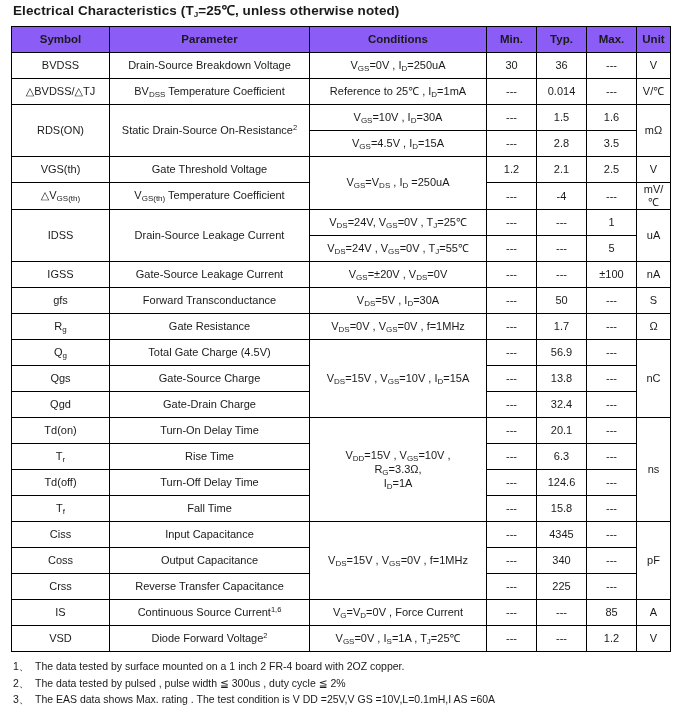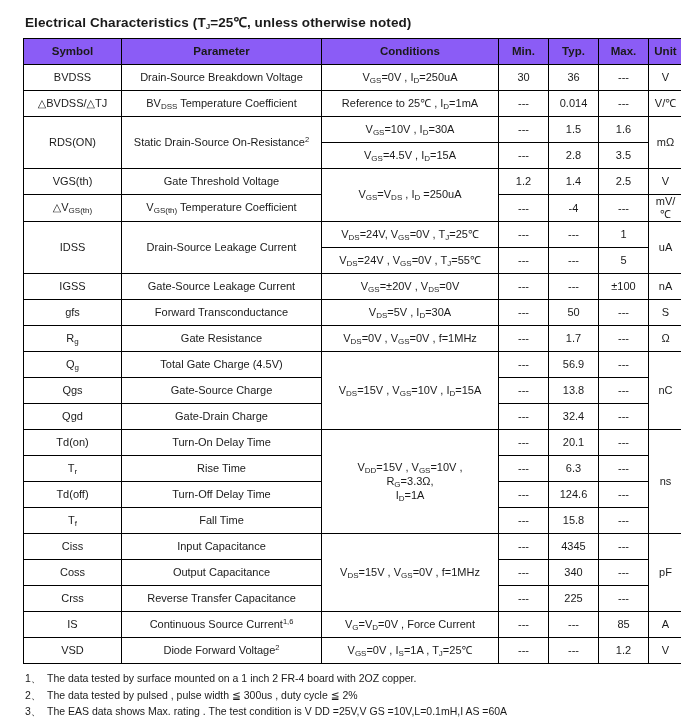--- a/index.html
+++ b/index.html
@@ -12,22 +12,21 @@
     height: 723px;
     font-family: "Liberation Sans", sans-serif;
     color: #1a1a1a;
     overflow: hidden;
   }
   .page {
     position: relative;
     width: 608px;
     height: 723px;
     box-sizing: border-box;
-    padding: 12px 11px;
-    margin-left: 12px;
+    padding: 0 11px;
   }
   .doc-title {
     font-size: 13.5px;
     font-weight: bold;
     letter-spacing: 0.1px;
     padding: 3px 0 5px 2px;
     line-height: 16px;
     white-space: nowrap;
   }
   table.spec {
@@ -156,21 +155,21 @@
           <td>V<sub>GS</sub>=4.5V , I<sub>D</sub>=15A</td>
           <td>---</td>
           <td>2.8</td>
           <td>3.5</td>
         </tr>
         <tr>
           <td>VGS(th)</td>
           <td>Gate Threshold Voltage</td>
           <td rowspan="2" class="multiline">V<sub>GS</sub>=V<sub>DS</sub> , I<sub>D</sub> =250uA</td>
           <td>1.2</td>
-          <td>1.4</td>
+          <td>2.1</td>
           <td>2.5</td>
           <td>V</td>
         </tr>
         <tr>
           <td>△V<sub>GS(th)</sub></td>
           <td>V<sub>GS(th)</sub> Temperature Coefficient</td>
           <td>---</td>
           <td>-4</td>
           <td>---</td>
           <td>mV/℃</td>

